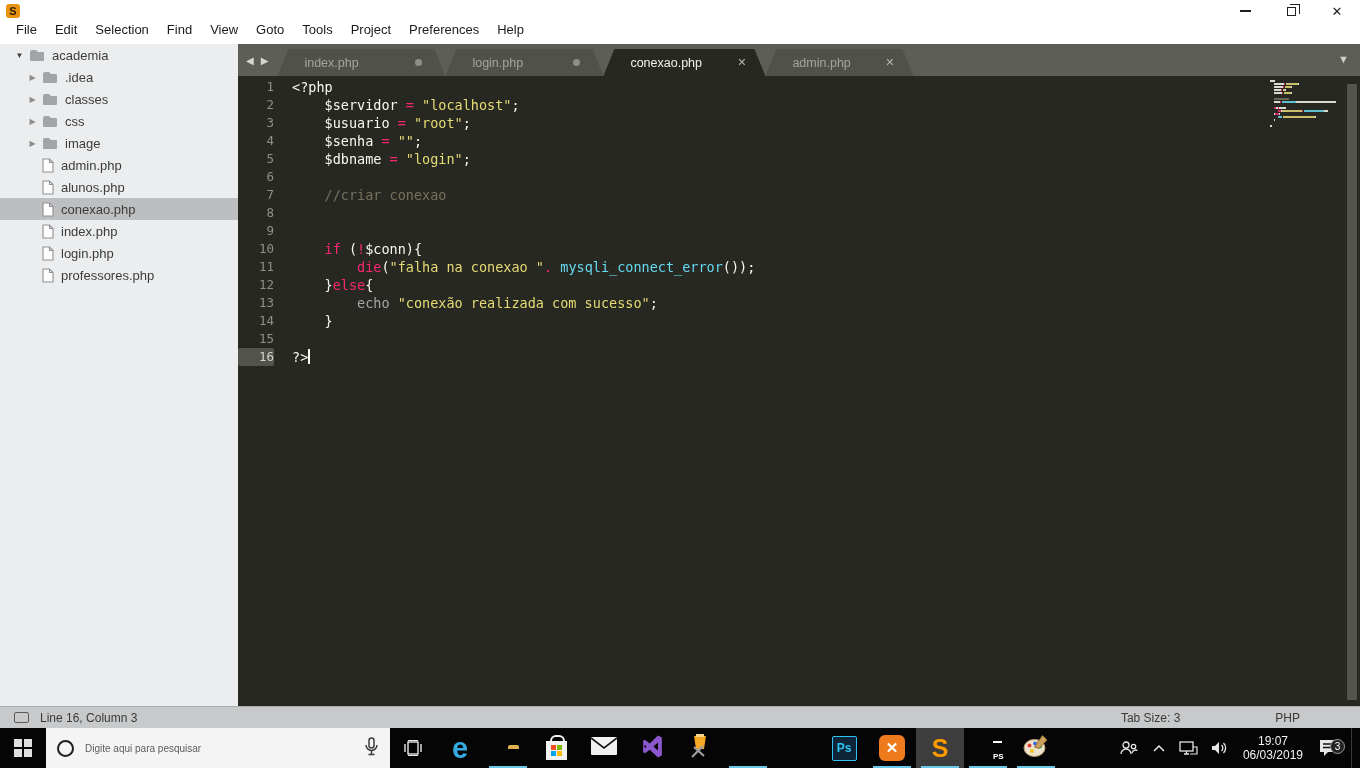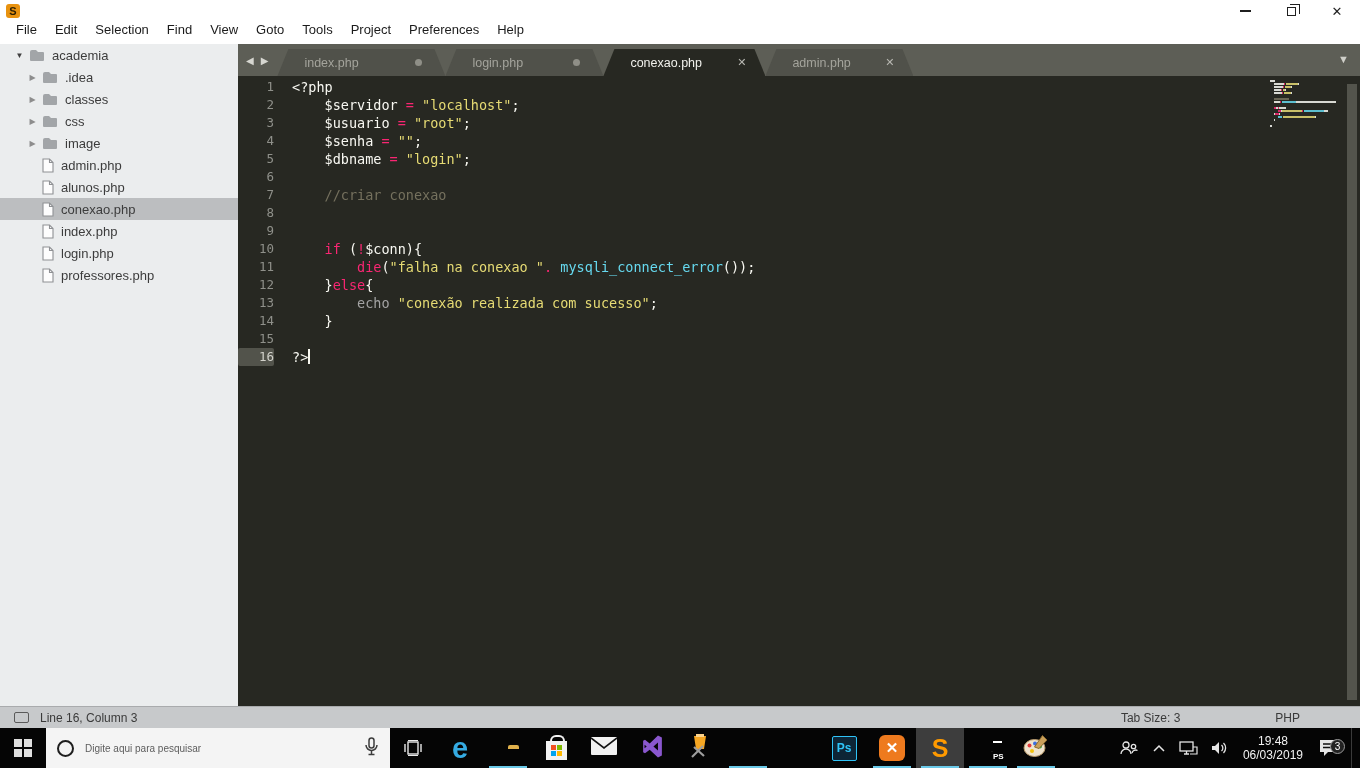--- a/index.html
+++ b/index.html
@@ -585,21 +585,21 @@
           </g>
         </svg>
     </span>
     <span class="tray-ico">
       <svg width="18" height="16" viewBox="0 0 18 16">
           <path d="M2 6 h3 l4 -4 v12 l-4 -4 h-3 z" fill="#e6e6e6"></path>
         <path d="M11.5 5 a4 4 0 0 1 0 6 M13.5 3 a7 7 0 0 1 0 10" fill="none" stroke="#e6e6e6" stroke-width="1.3"></path>
         </svg>
     </span>
     <div class="clockblock">
-      <div>19:48</div>
+      <div>19:07</div>
       <div>06/03/2019</div>
     </div>
     <div class="action-wrap">
       <svg width="21" height="19" viewBox="0 0 21 19">
           <g fill="#e6e6e6">
         <path d="M2 1 h17 v12 h-9 l-4 4 v-4 h-4 z"></path>
           </g>
         <path d="M5 5 h11 M5 8.5 h11" stroke="#111" stroke-width="1.5"></path>
         </svg>
       <span class="badge">3</span>

